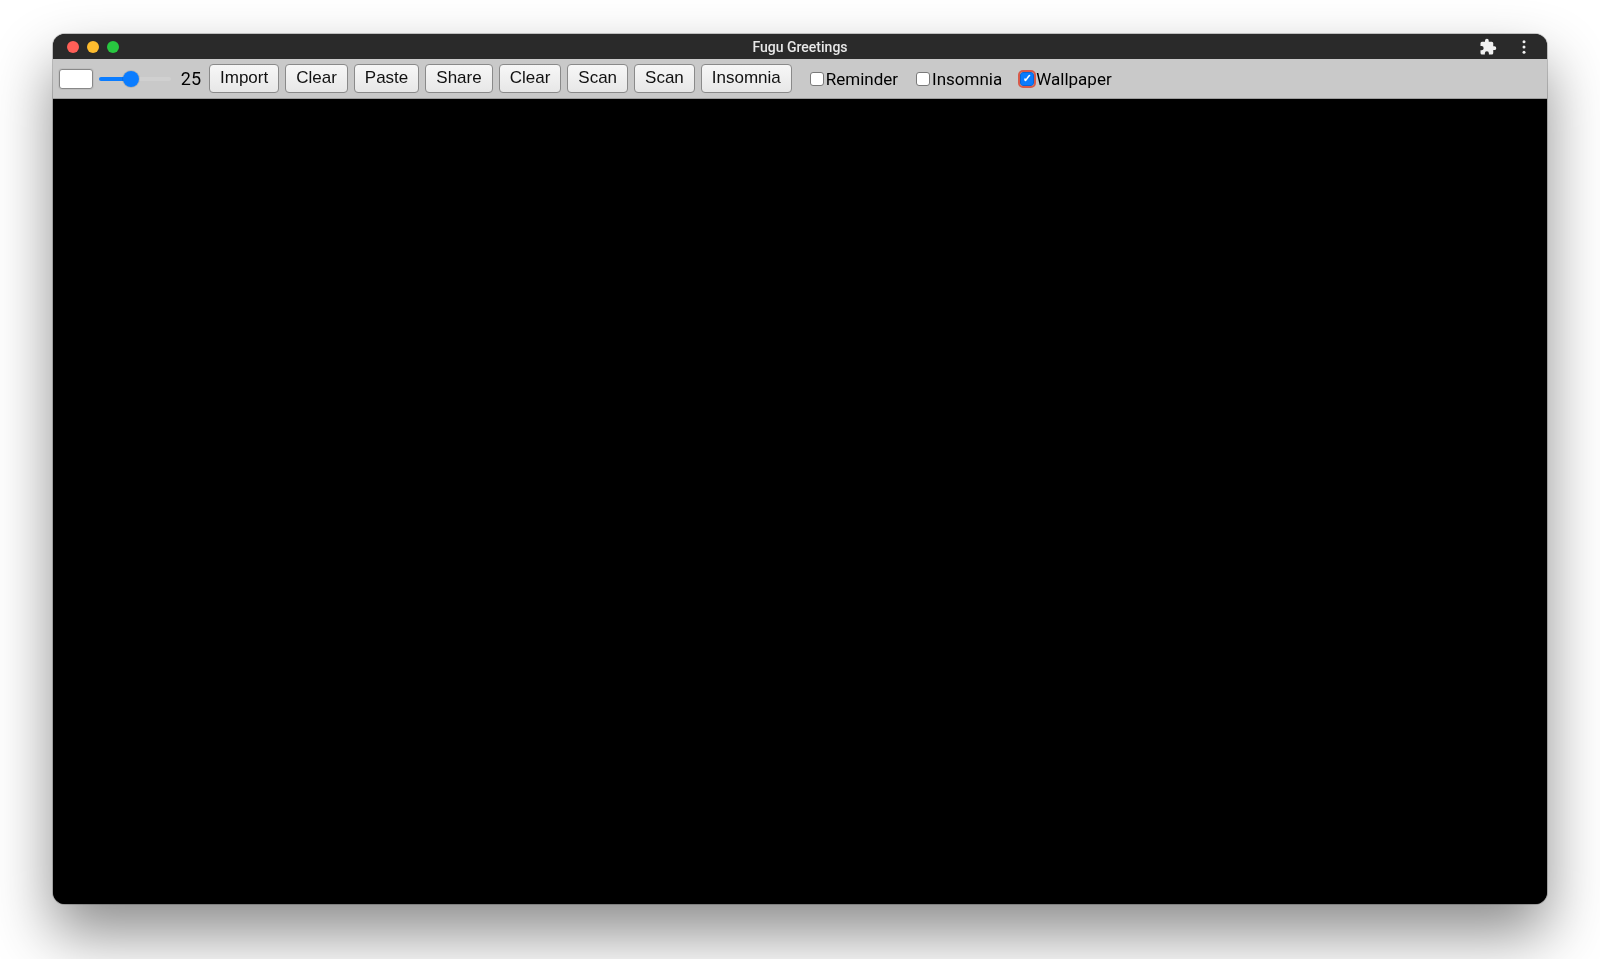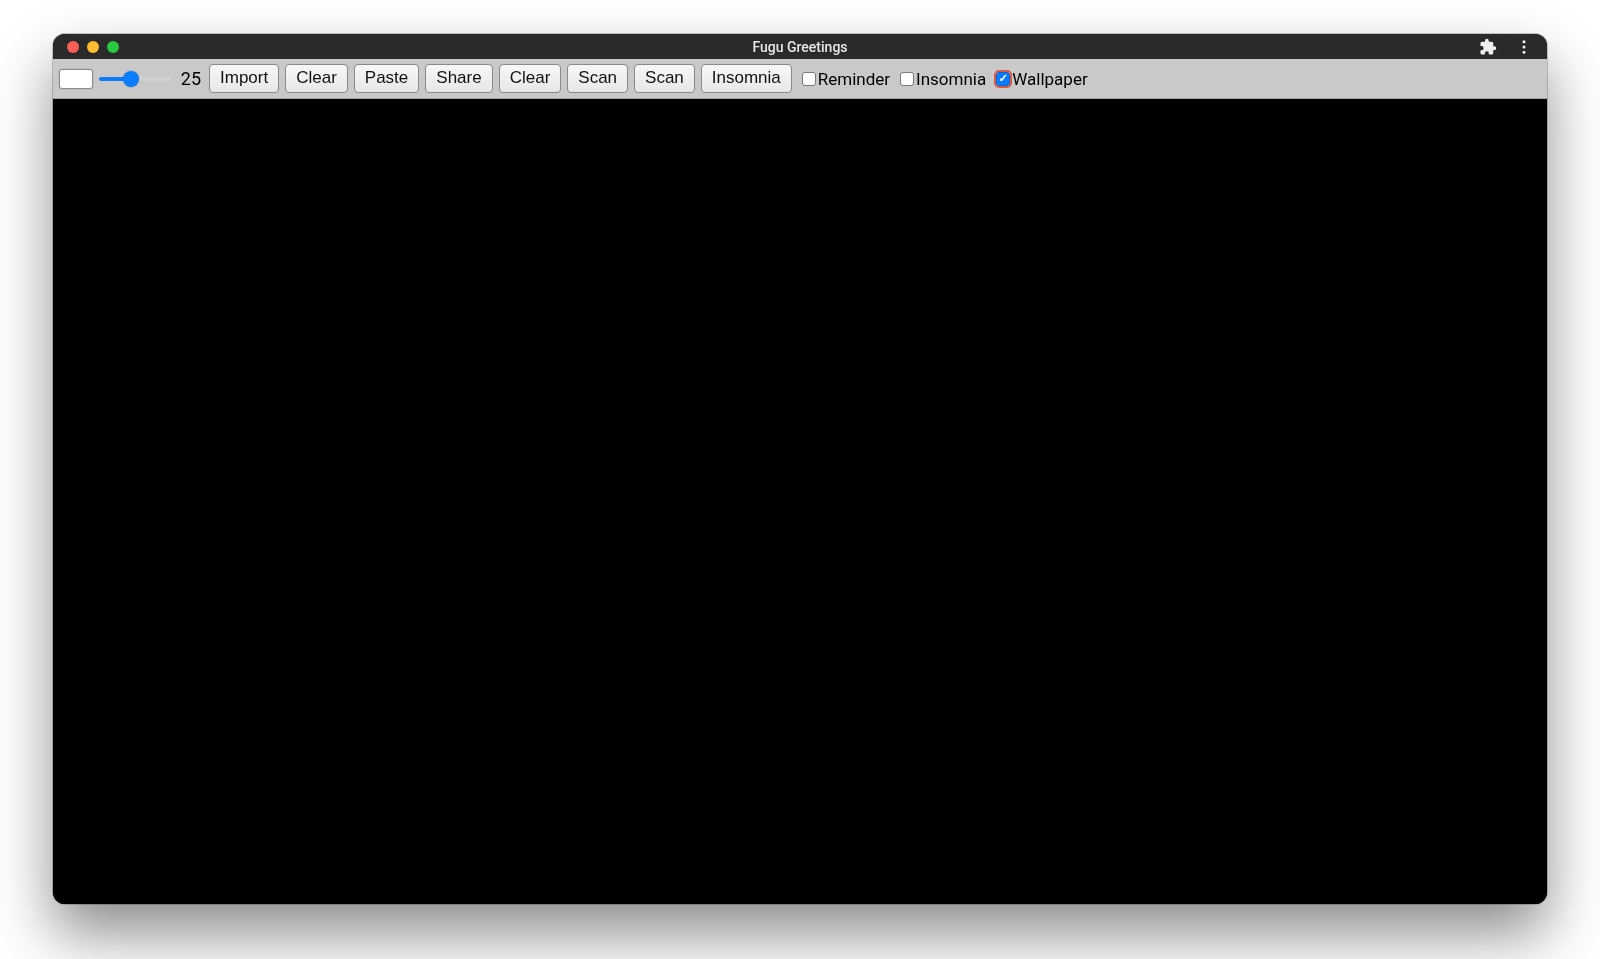--- a/index.html
+++ b/index.html
@@ -126,21 +126,21 @@
     padding: 3px 10px;
     font-size: 17px;
     color: #111;
     cursor: pointer;
     line-height: 1.2;
   }
   .chk {
     display:flex;
     align-items:center;
     gap:2px;
-    margin-left: 4px;
+    margin-left: 12px;
     cursor:pointer;
     font-size:17px;
   }
   .chk-box {
     width: 14px; height: 14px;
     border: 1px solid #7a7a7a;
     border-radius: 3px;
     background: #fff;
     display:flex; align-items:center; justify-content:center;
     font-size: 11px;

